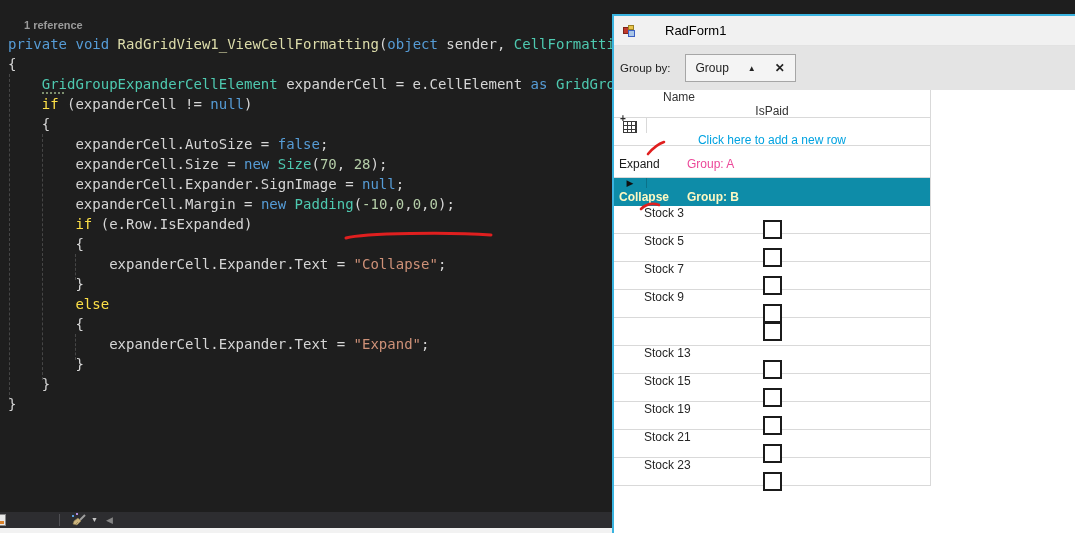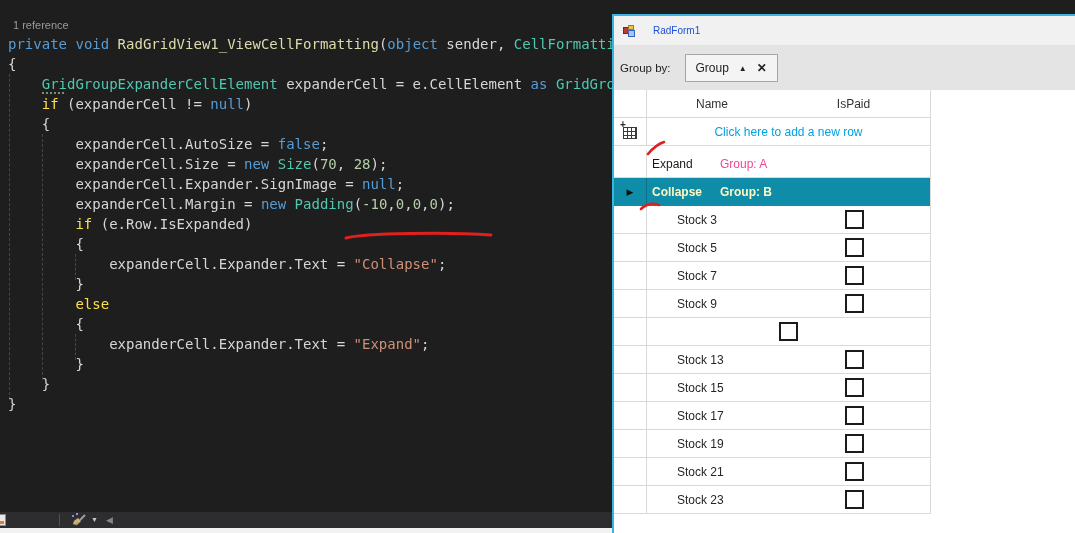--- a/index.html
+++ b/index.html
@@ -3,21 +3,21 @@
 <meta charset="utf-8">
 <style>
   * { margin:0; padding:0; box-sizing:border-box; }
   html,body { width:1075px; height:533px; overflow:hidden; }
   #screen { position:relative; width:1075px; height:533px; overflow:hidden;
             background:#1e1e1e; font-family:"Liberation Sans",sans-serif; }
 
   
   #editor { position:absolute; left:0; top:0; width:612px; height:533px;
             background:#1e1e1e; overflow:hidden; }
-  #codelens { position:absolute; left:13px; top:19px; font-size:11px; color:#9a9a9a; }
+  #codelens { position:absolute; left:24px; top:19px; font-size:11px; color:#9a9a9a;font-weight:bold; }
   #code { position:absolute; left:8px; top:34px;
           font-family:"DejaVu Sans Mono","Liberation Mono",monospace;
           font-size:14px; }
   .cl { height:20px; line-height:20px; white-space:pre; }
   .tok-k { color:#569cd6; }
   .tok-c { color:#fde047; }
   .tok-m { color:#dcdcaa; }
   .tok-t { color:#4ec9b0; }
   .tok-p { color:#d6d6d6; }
   .tok-s { color:#ce9178; }
@@ -41,33 +41,33 @@
   #scroll-left { position:absolute; left:106px; top:512px; font-size:9px;
                  color:#858585; line-height:16px; }
   #estrip-light { position:absolute; left:0; top:528px; width:612px; height:5px;
                   background:#f2f2f2; }
 
   
   #win { position:absolute; left:612px; top:14px; width:470px; height:525px;
          background:#ffffff; border-left:2px solid #3ab4e0; border-top:2px solid #3ab4e0; }
   #titlebar { height:30px; background:#f1f1f1; border-bottom:1px solid #e2e2e2;
               display:flex; align-items:center; padding-left:9px; }
-  #win-title { font-size:10px; color:#1d4ed8; margin-left:16px; }
+  #win-title { font-size:13px; color:#000000; margin-left:28px; }
   #groupbar { height:44px; background:#e4e4e4; display:flex; align-items:center;
               padding-left:6px; }
   #groupby-label { font-size:11.5px; color:#1e1e1e; }
   #group-chip { margin-left:14px; background:#f4f4f4; border:1px solid #a6a6a6;
-                height:28px; display:flex; align-items:center; padding:0 10px; gap:10px; }
+                height:28px; display:flex; align-items:center; padding:0 10px; gap:19px; }
   #group-chip .txt { font-size:12px; color:#1e1e1e; }
   #group-chip .asc { font-size:8px; color:#222; }
   #group-chip .x   { font-size:12px; font-weight:bold; color:#222; }
 
   #grid { position:absolute; left:0; top:74px; width:317px; background:#fff;
           border-right:1px solid #d9d9d9; }
-  .grow { display:flex; height:28px; border-bottom:1px solid #d9d9d9; background:#fff; }
+  .grow { display:flex; height:28px; border-bottom:1px solid #d9d9d9; background:#fff;flex-direction:column; }
   .ind  { width:33px; flex:none; border-right:1px solid #d9d9d9;
           display:flex; align-items:center; justify-content:center; }
   .cell-name   { width:130px; display:flex; align-items:center; justify-content:center;
                  font-size:12px; color:#333; }
   .cell-ispaid { flex:1; display:flex; align-items:center; justify-content:center;
                  font-size:12px; color:#333; }
   .addlink { flex:1; display:flex; align-items:center; justify-content:center;
              font-size:12px; color:#00a2e0; cursor:pointer; }
   .spacer { height:4px; background:#fff; }
   .gcontent { display:flex; align-items:center; padding-left:5px; flex:1; }
@@ -255,27 +255,20 @@
     </div>
 
     <div class="grow">
       <div class="ind"></div>
       <div class="slabel">Stock 15</div>
       <div class="cbcell">
         <div class="checkbox"></div>
       </div>
     </div>
 
-    <div class="grow">
-      <div class="ind"></div>
-      <div class="slabel">Stock 17</div>
-      <div class="cbcell">
-        <div class="checkbox"></div>
-      </div>
-    </div>
 
     <div class="grow">
       <div class="ind"></div>
       <div class="slabel">Stock 19</div>
       <div class="cbcell">
         <div class="checkbox"></div>
       </div>
     </div>
 
     <div class="grow">

